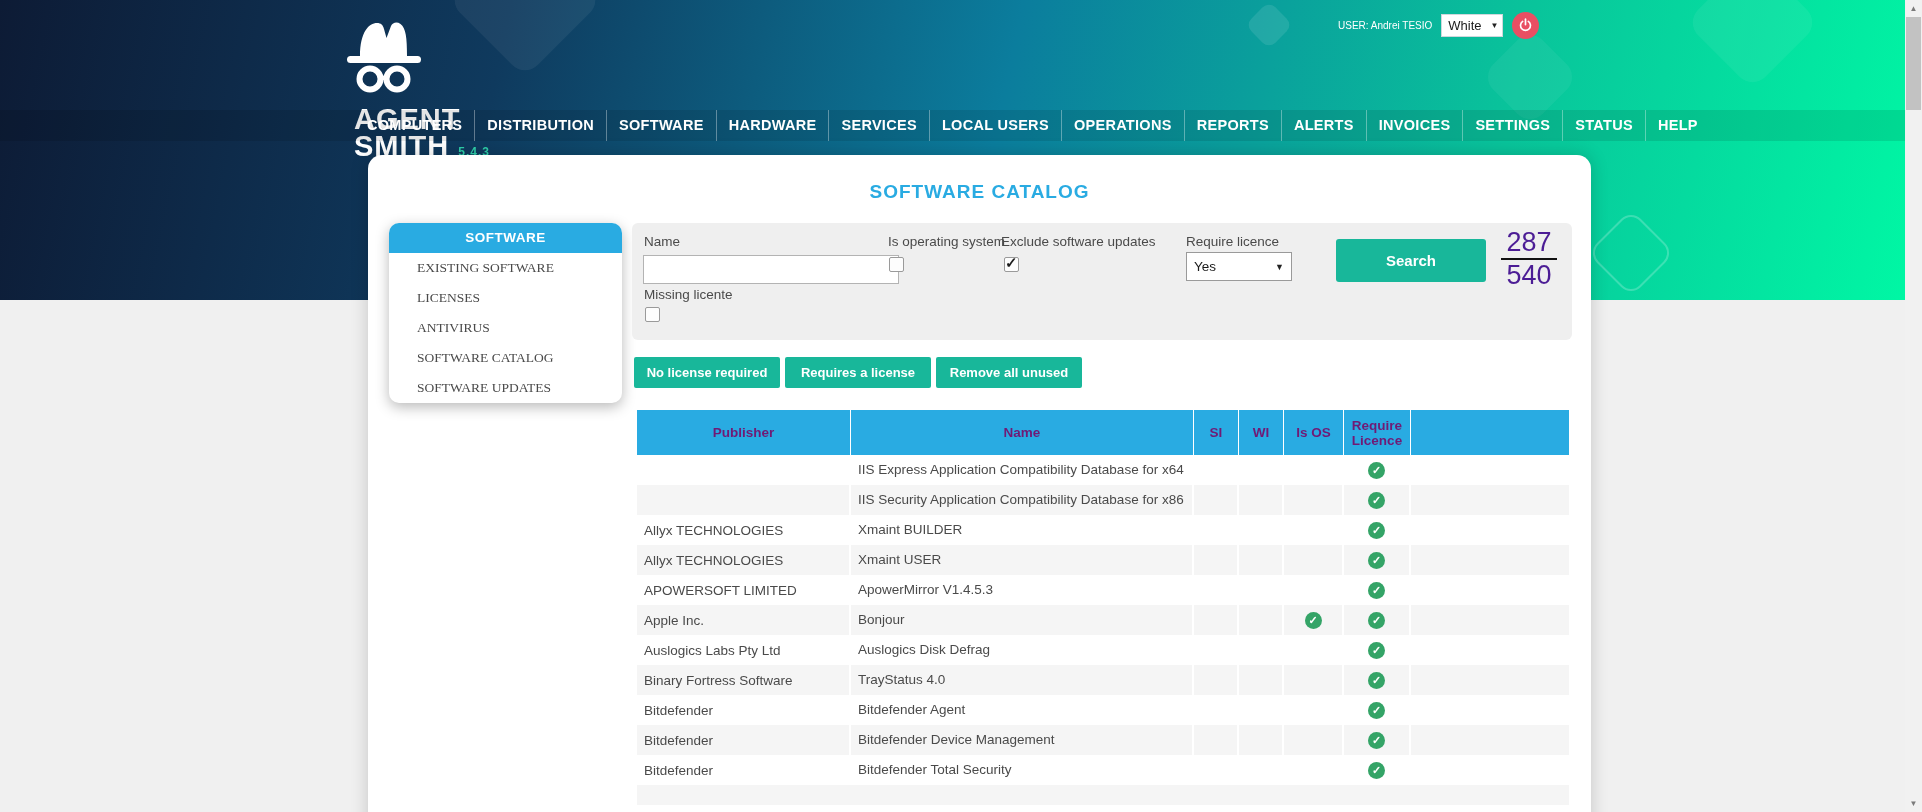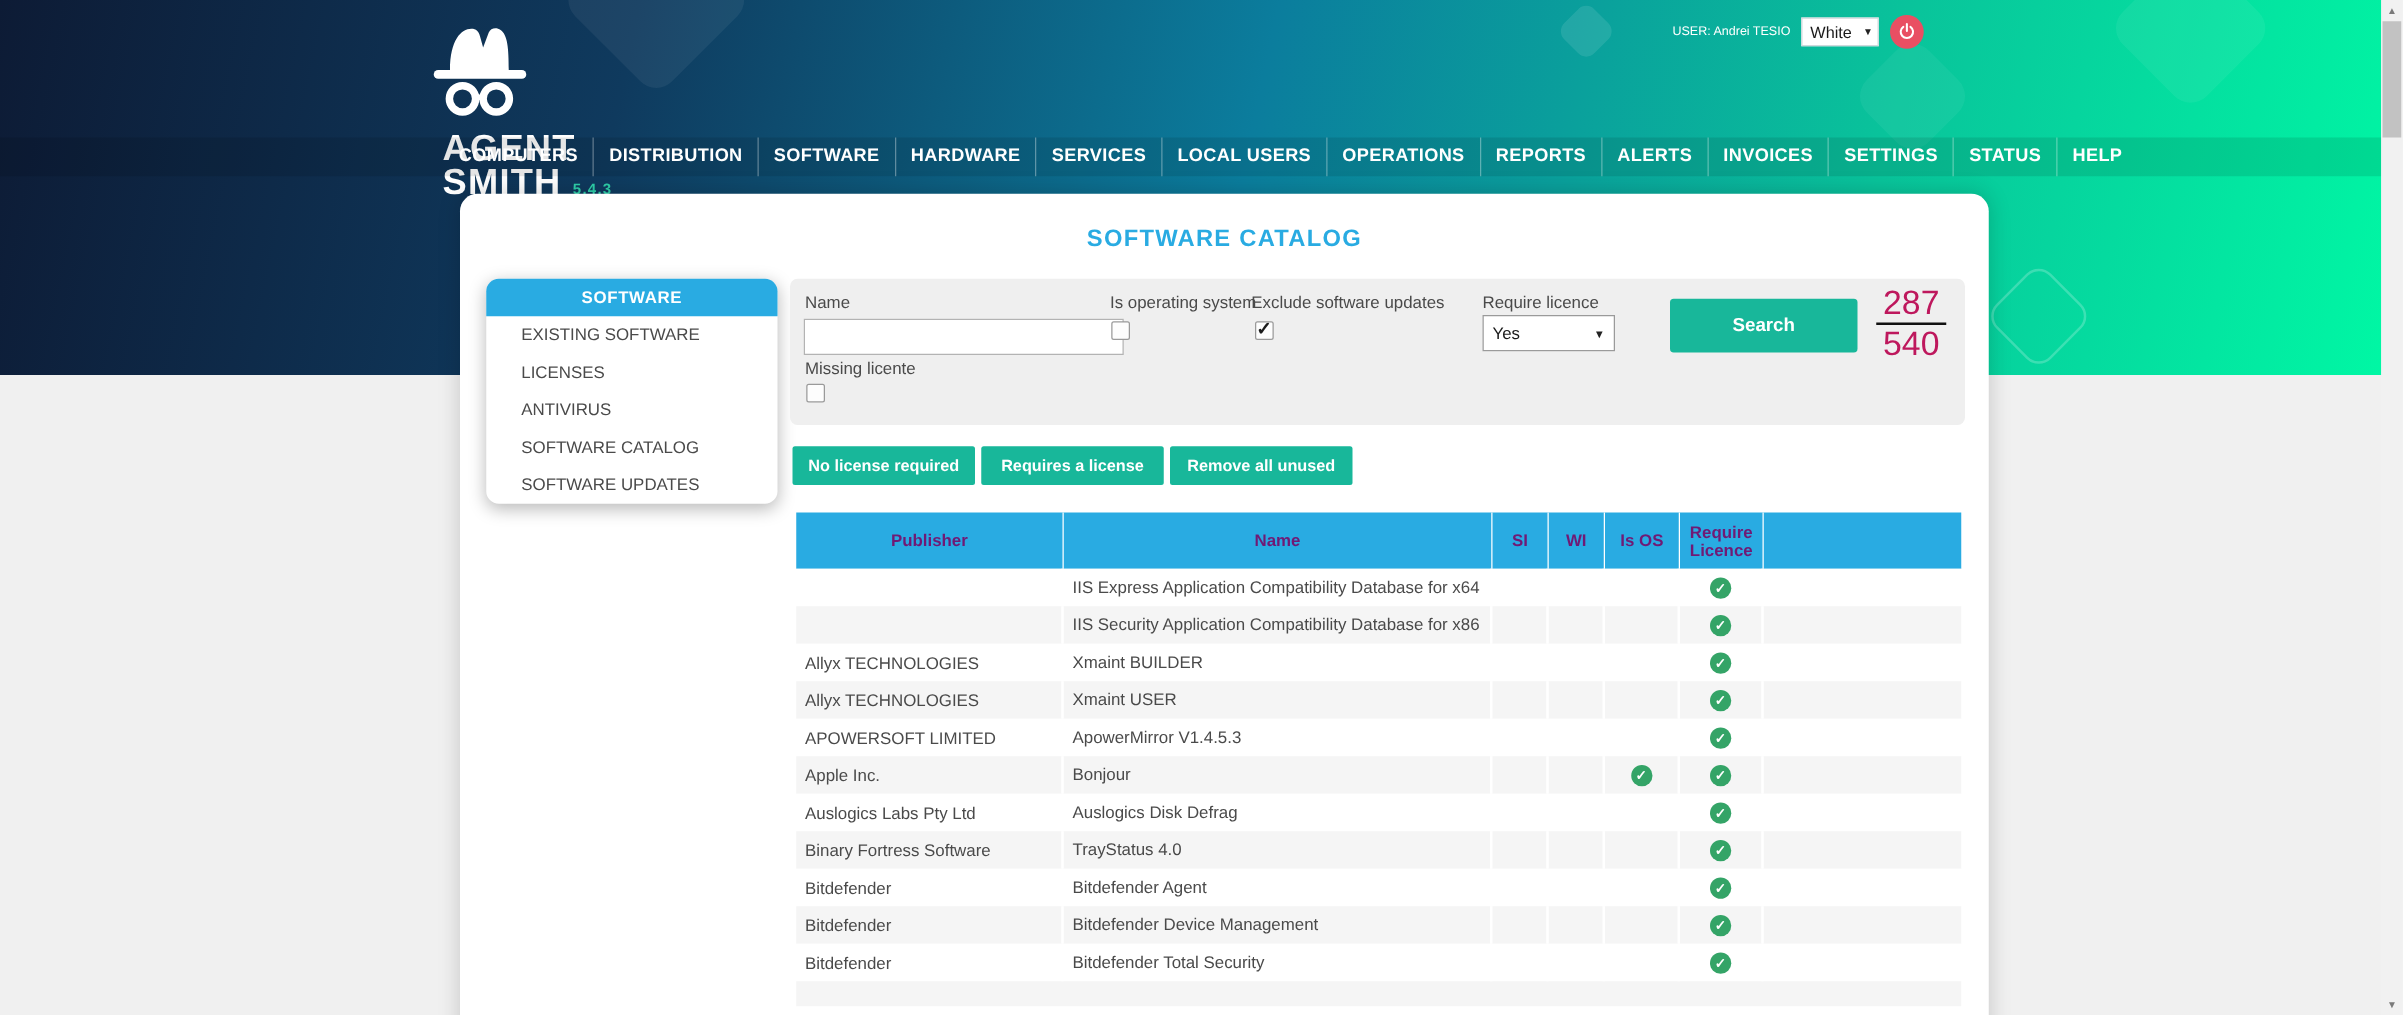--- a/index.html
+++ b/index.html
@@ -57,21 +57,21 @@
   .page-title { position:absolute; left:0; top:26px; width:100%; text-align:center;
     color:#29ABE2; font-size:19px; font-weight:bold; letter-spacing:1px; }
 
   
   .side { position:absolute; left:21px; top:68px; width:233px; background:#fff;
     border-radius:10px; box-shadow:0 4px 14px rgba(0,0,0,0.28); }
   .side-header { height:30px; line-height:30px; background:#29ABE2; color:#fff;
     font-size:13.5px; font-weight:bold; text-align:center; letter-spacing:0.5px;
     border-radius:10px 10px 0 0; cursor:pointer; }
   .side-item { height:30px; line-height:30px; padding-left:28px; font-size:13.5px;
-    color:#4a4a4a; cursor:pointer; }
+    color:#4a4a4a; cursor:pointer;font-family:Liberation Serif, serif; }
   .side-item:last-child { border-radius:0 0 10px 10px; }
 
   
   .filters { position:absolute; left:264px; top:68px; width:940px; height:117px;
     background:#efefef; border-radius:6px; }
   .flabel { position:absolute; font-size:13.5px; color:#4a4a4a; white-space:nowrap; }
   .name-input { position:absolute; left:11px; top:32px; width:256px; height:29px;
     border:1px solid #b3b3b3; background:#fff; font-size:13.5px; padding:0 6px;
     font-family:"Liberation Sans", sans-serif; }
   .cb { position:absolute; width:15px; height:15px; background:#fdfdfd;
@@ -79,21 +79,21 @@
   .cb.checked::after { content:"✓"; position:absolute; left:0px; top:-4px;
     font-size:15px; font-weight:bold; color:#1c1c1c; }
   .fselect { position:absolute; background:#fff; border:1px solid #9a9a9a;
     font-size:13.5px; color:#1a1a1a; display:flex; align-items:center;
     justify-content:space-between; padding:0 7px; cursor:pointer; }
   .fselect .arr { font-size:9px; color:#222; }
   .search-btn { position:absolute; left:704px; top:16px; width:150px; height:43px;
     background:#18b79a; border:none; border-radius:3px; color:#fff; font-size:15px;
     font-weight:bold; cursor:pointer; font-family:"Liberation Sans", sans-serif; }
   .fraction { position:absolute; left:866px; top:6px; width:62px; text-align:center;
-    color:#be185d; }
+    color:#4c1d95; }
   .fraction .num, .fraction .den { font-size:27px; line-height:27px; }
   .fraction .bar { height:2px; background:#111; width:56px; margin:2px auto; }
 
   
   .actions { position:absolute; left:266px; top:202px; display:flex; gap:5px; }
   .action-btn { width:146px; height:31px; background:#18b79a; border:none; border-radius:2px;
     color:#fff; font-size:13px; font-weight:bold; cursor:pointer;
     font-family:"Liberation Sans", sans-serif; }
 
   

